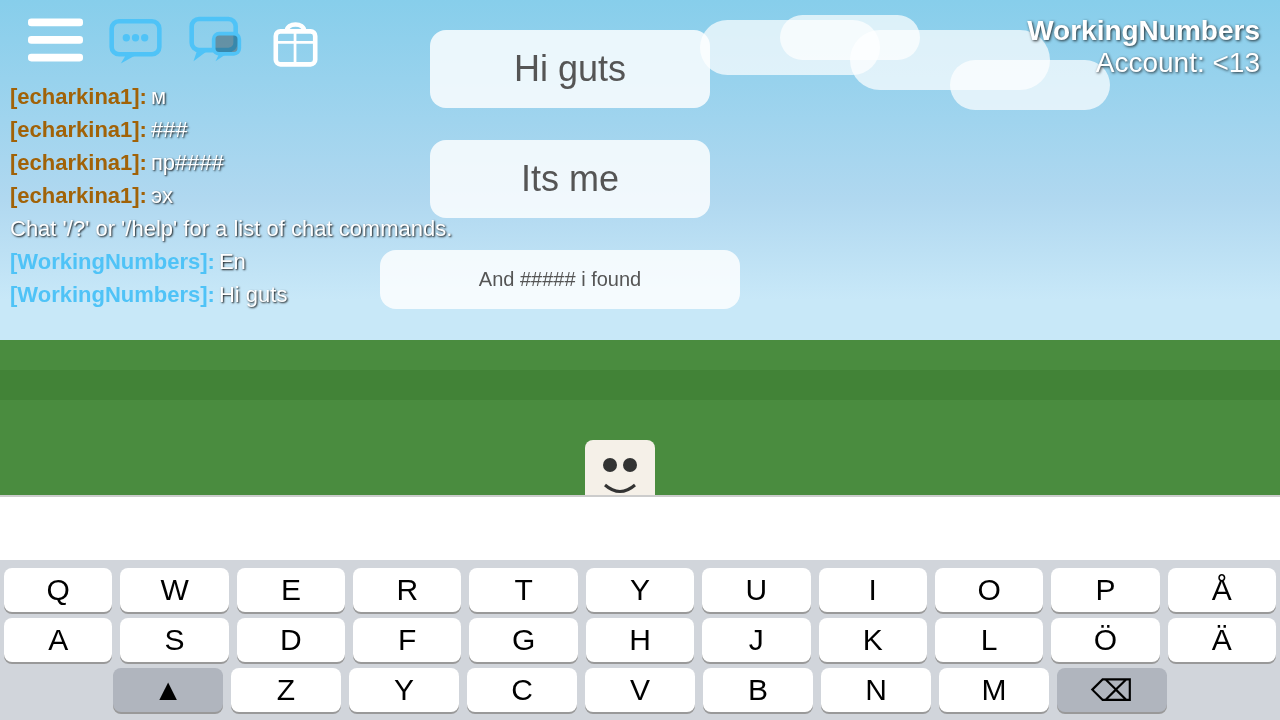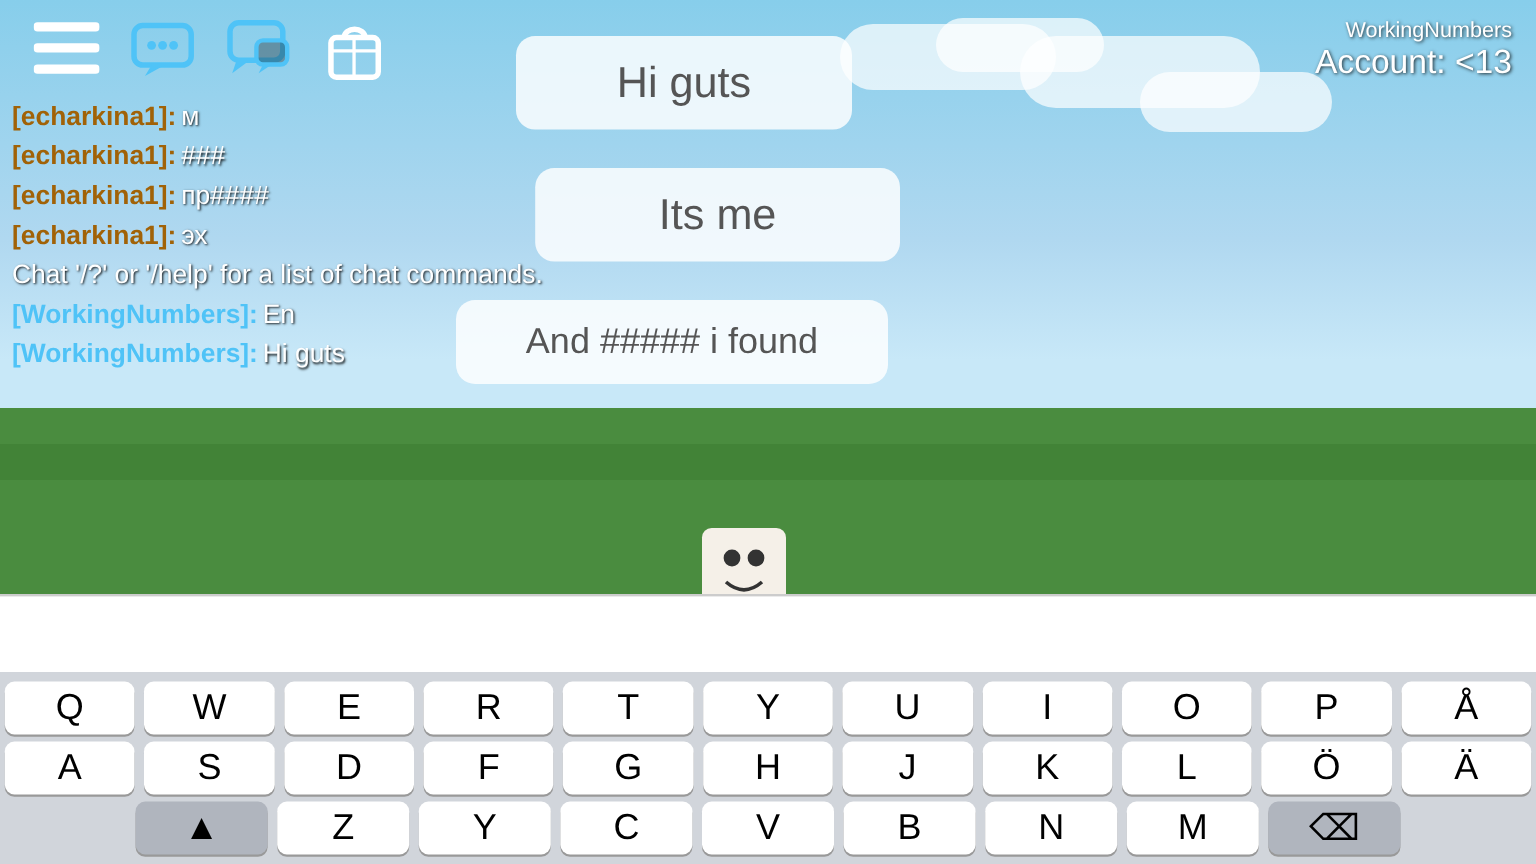--- a/index.html
+++ b/index.html
@@ -79,22 +79,22 @@
     
     #account-info {
       position: absolute;
       top: 15px;
       right: 20px;
       text-align: right;
       z-index: 10;
     }
 
     #account-info .username {
-      font-size: 18px;
-      font-weight: normal;
+      font-size: 28px;
+      font-weight: bold;
       color: #fff;
       text-shadow: 1px 1px 3px rgba(0,0,0,0.8);
     }
 
     #account-info .account-label {
       font-size: 28px;
       color: #fff;
       text-shadow: 1px 1px 3px rgba(0,0,0,0.8);
     }
 
@@ -147,29 +147,28 @@
 
     #bubble-hi-guts {
       top: 30px;
       left: 430px;
       width: 280px;
     }
 
     #bubble-its-me {
       top: 140px;
       left: 430px;
-      width: 304px;
-      margin-left: 16px;
+      width: 280px;
     }
 
     #bubble-and-found {
       top: 250px;
       left: 380px;
       width: 360px;
-      font-size: 30px;
+      font-size: 20px;
     }
 
     
     #character {
       position: absolute;
       bottom: 130px;
       left: 540px;
       width: 160px;
       height: 160px;
       z-index: 9;

